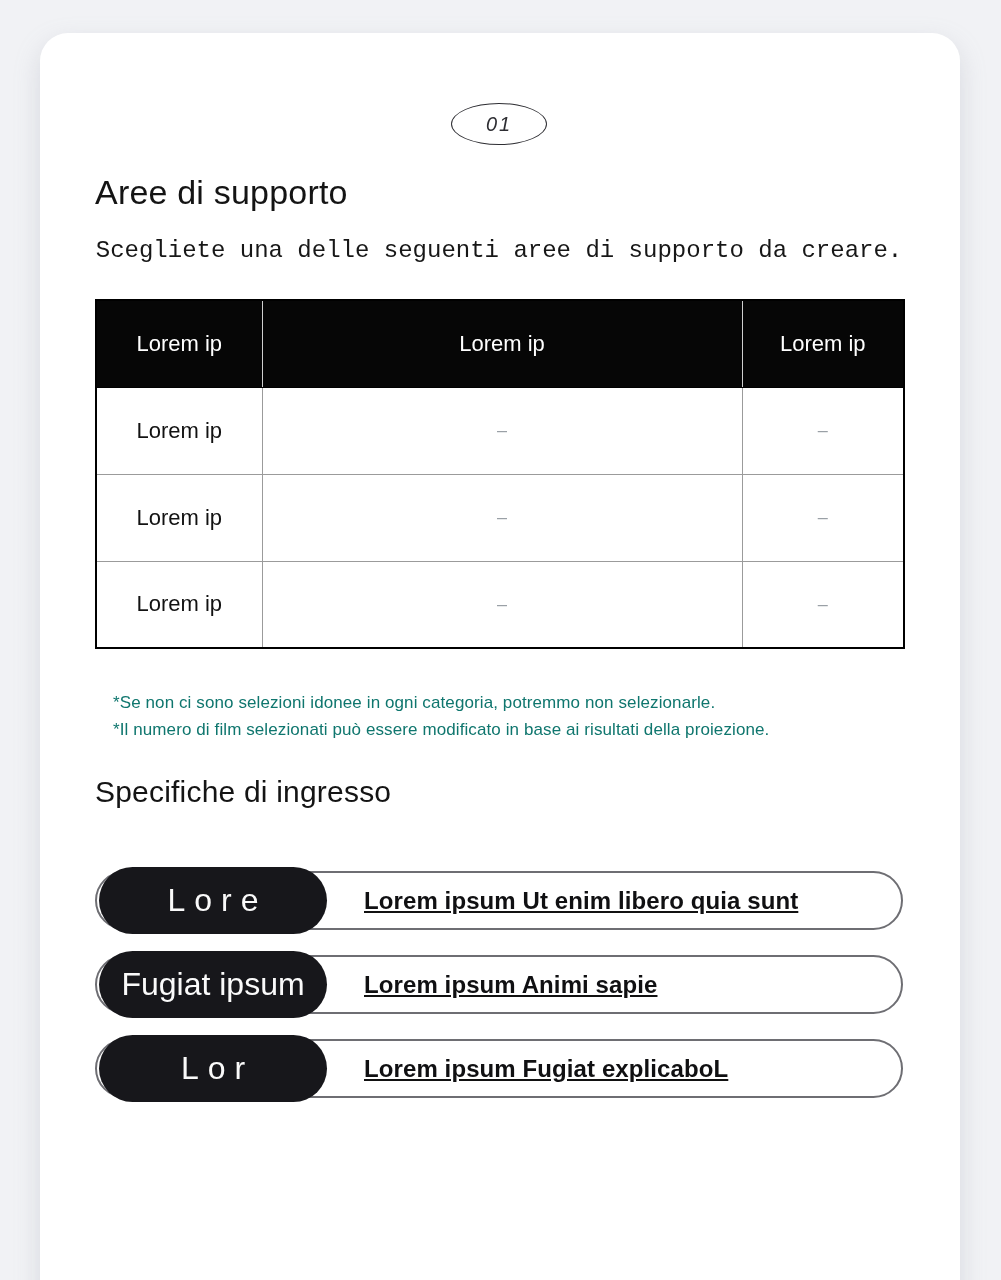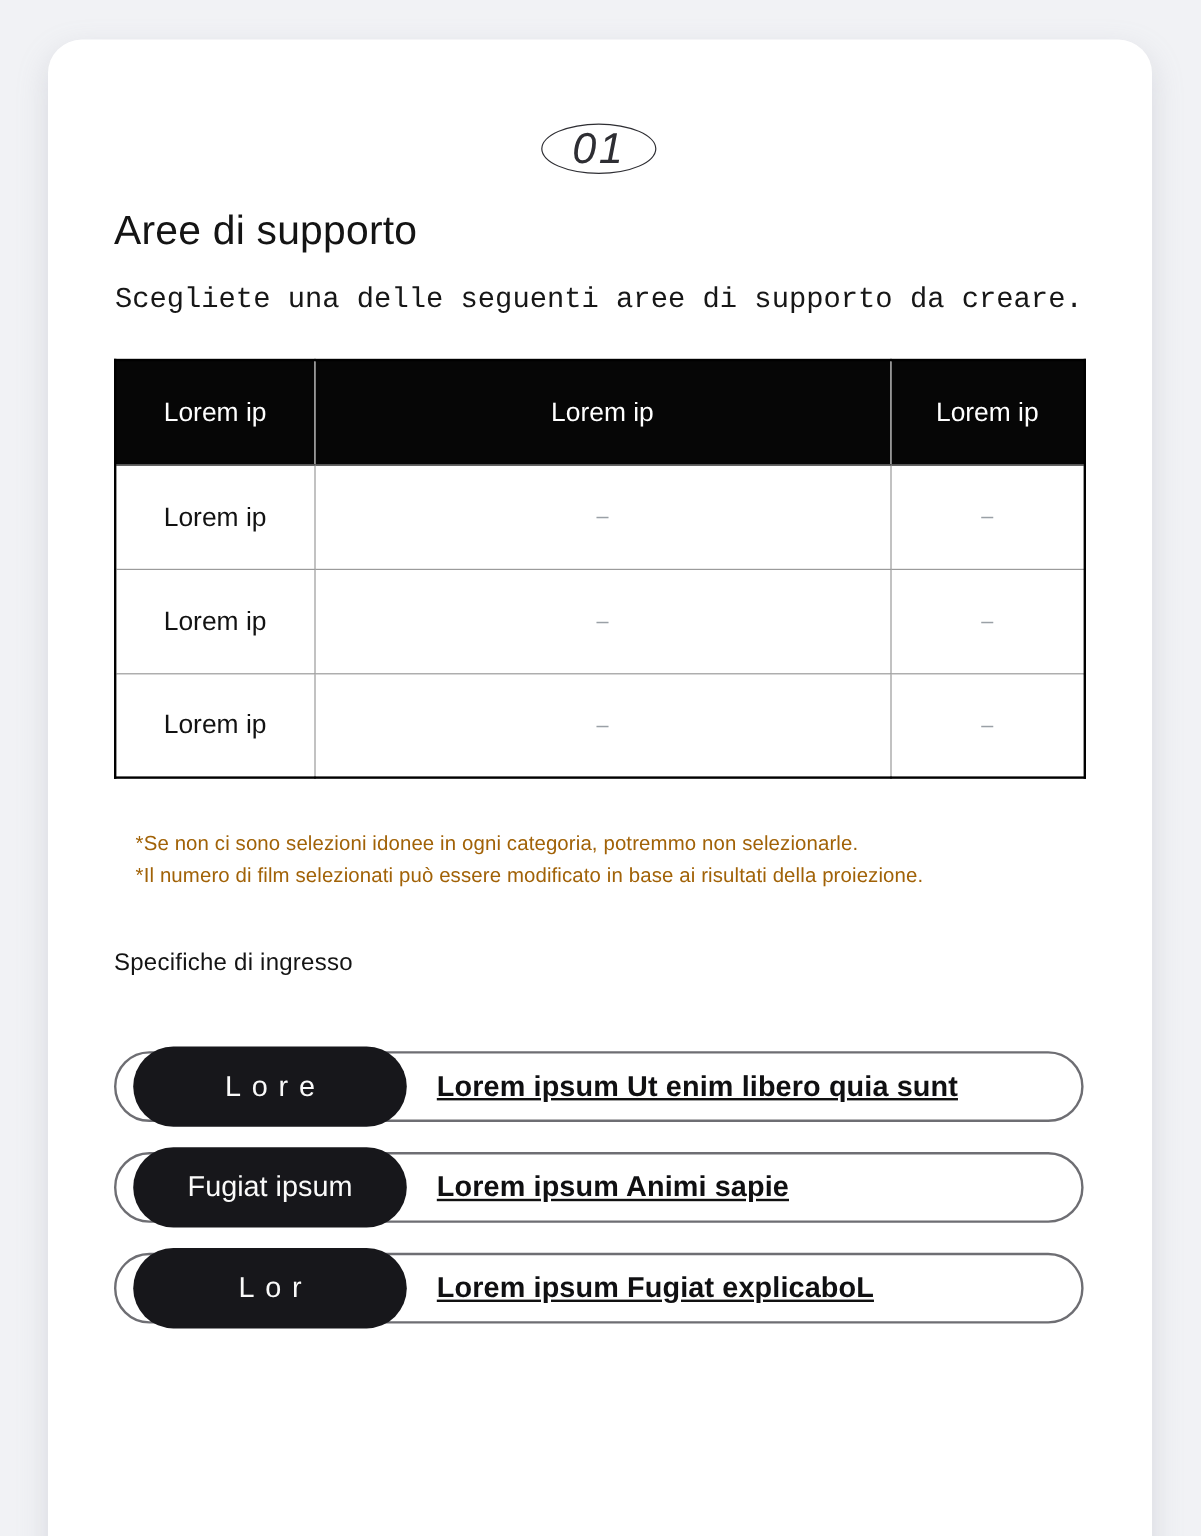--- a/index.html
+++ b/index.html
@@ -19,21 +19,21 @@
     padding: 70px 57px 0 55px;
   }
   
   .badge-wrap { display: flex; justify-content: center; }
   .num-badge {
     width: 96px; height: 42px;
     border: 1.6px solid #2e2e33;
     border-radius: 50%;
     display: flex; align-items: center; justify-content: center;
     font-style: italic;
-    font-size: 36px;
+    font-size: 20px;
     font-weight: 300;
     letter-spacing: 2px;
     color: #2e2e33;
     background: #fff;
   }
   .section-title {
     margin-top: 28px;
     text-align: left;
     font-size: 34px;
     font-weight: 400;
@@ -77,27 +77,27 @@
     text-align: center;
     border: 1px solid #9b9b9b;
     background: #fff;
   }
   .support-table td.dash { color: #9aa0a6; font-size: 18px; }
   
   .footnotes { margin-top: 40px; padding-left: 18px; }
   .footnote {
     font-size: 17px;
     line-height: 27px;
-    color: #a16207;
+    color: #0f766e;
     font-weight: 400;
     letter-spacing: 0.1px;
   }
   
   .sec2-badge { margin-top: 85px; }
-  .section-title.small { font-size: 20px; margin-top: 48px; }
+  .section-title.small { font-size: 30px; margin-top: 32px; }
   .pill-list { margin-top: 58px; }
   .pill-row {
     position: relative;
     width: 808px;
     height: 67px;
     margin-bottom: 17px;
   }
   .pill-track {
     position: absolute;
     left: 0; right: 0; top: 4px; bottom: 4px;
@@ -110,27 +110,27 @@
     text-decoration: underline;
   }
   .pill-value {
     font-size: 24px;
     font-weight: 700;
     color: #101012;
     letter-spacing: 0.1px;
   }
   .pill-label {
     position: absolute;
-    left: 16px; top: 0;
+    left: 4px; top: 0;
     width: 228px; height: 67px;
     background: #17171b;
     border-radius: 999px;
     display: flex; align-items: center; justify-content: center;
     color: #fafafa;
-    font-size: 24px;
+    font-size: 32px;
     font-weight: 400;
   }
   .pill-row:nth-child(1) .pill-label,
   .pill-row:nth-child(3) .pill-label { letter-spacing: 9px; text-indent: 9px; }
 </style>
 </head>
 <body>
 
 <div class="card">
 

